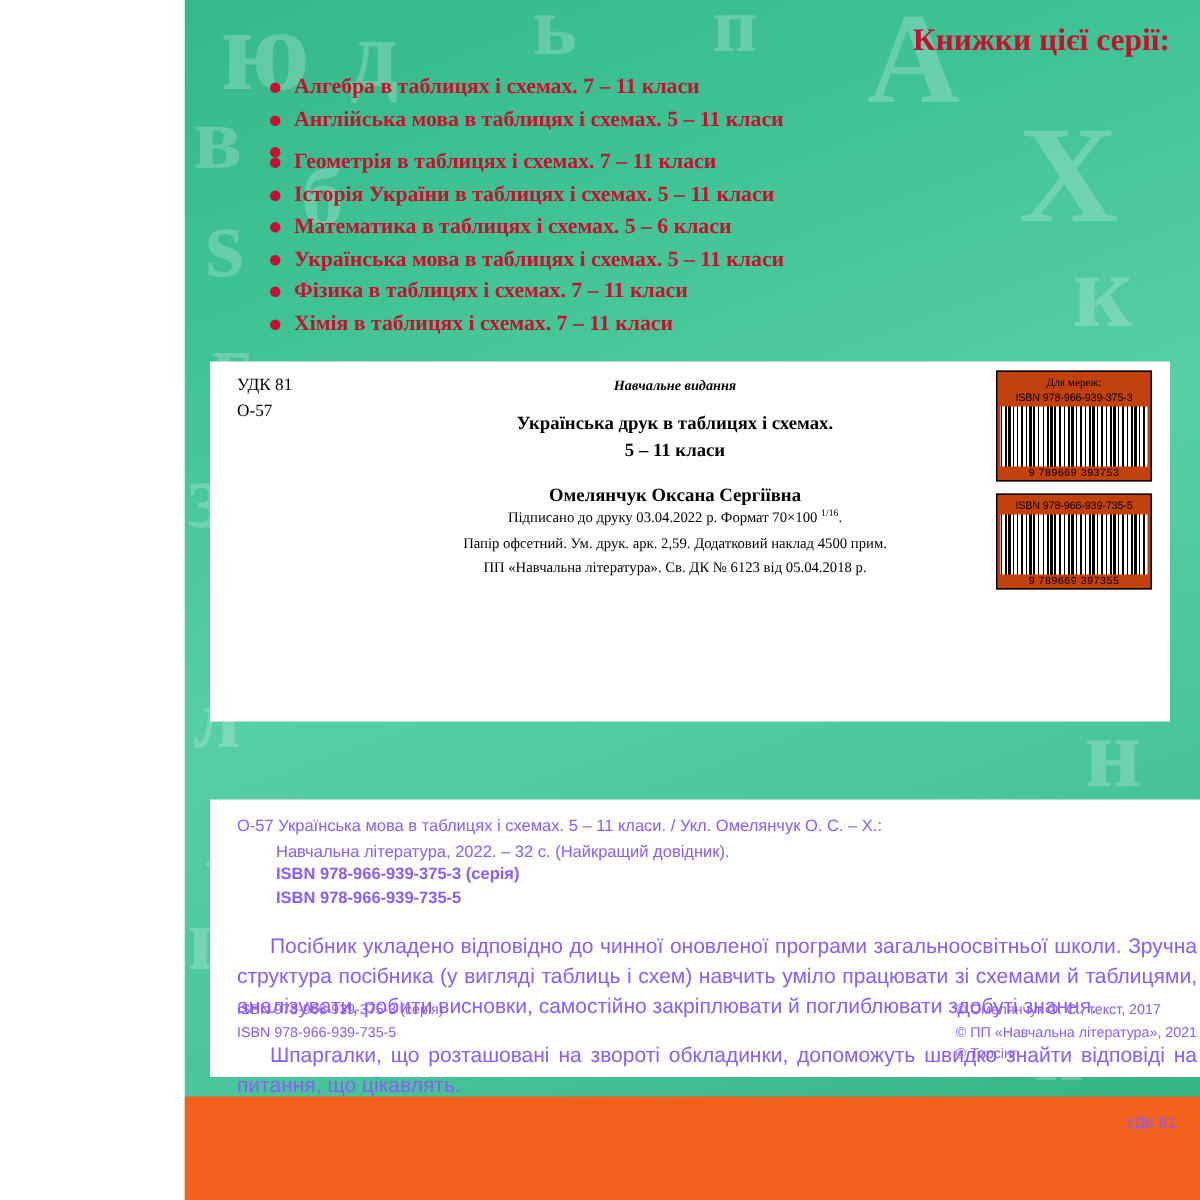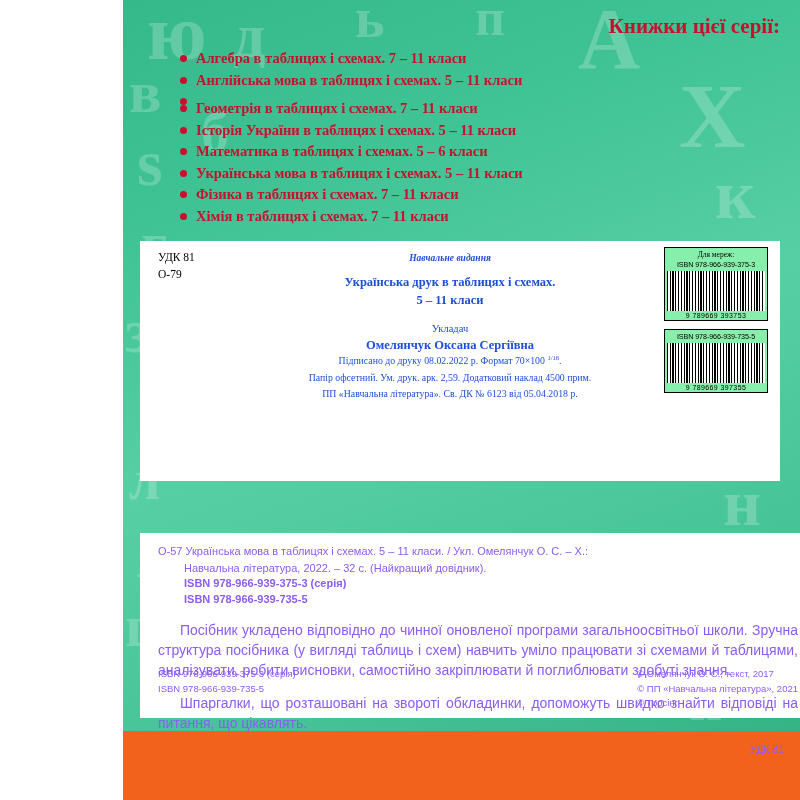--- a/index.html
+++ b/index.html
@@ -116,21 +116,21 @@
     font-family: "Liberation Serif", serif;
     color: #000;
     line-height: 1.45;
   }
   .imprint-center {
     position: absolute;
     left: 90px;
     top: 12px;
     width: 440px;
     text-align: center;
-    color: #1d4ed8;
+    color: #000000;
     font-family: "Liberation Serif", serif;
   }
   .nv {
     font-size: 9.5px;
     font-weight: bold;
     font-style: italic;
     margin-bottom: 10px;
   }
   .main-title {
     font-size: 12.5px;
@@ -168,21 +168,21 @@
   }
   .bc-label {
     font-size: 7.5px;
     text-align: center;
     font-family: "Liberation Serif", serif;
     color: #000;
     margin-bottom: 1px;
   }
   .bc-box {
     border: 1px solid #000;
-    background: #86efac;
+    background: #c2410c;
     padding: 2px 2px 1px 2px;
     margin-bottom: 8px;
   }
   .bc-isbn {
     font-size: 7.2px;
     text-align: center;
     font-family: "Liberation Sans", sans-serif;
     color: #000;
     letter-spacing: -0.1px;
   }
@@ -306,33 +306,32 @@
       <li><span class="bullet"></span><span>Математика в таблицях і схемах. 5 – 6 класи</span></li>
       <li><span class="bullet"></span><span>Українська мова в таблицях і схемах. 5 – 11 класи</span></li>
       <li><span class="bullet"></span><span>Фізика в таблицях і схемах. 7 – 11 класи</span></li>
       <li><span class="bullet"></span><span>Хімія в таблицях і схемах. 7 – 11 класи</span></li>
     </ul>
   </div>
 
   <div class="imprint">
     <div class="udk-block">
       <div>УДК 81</div>
-      <div>О-79</div>
+      <div>О-57</div>
     </div>
 
     <div class="imprint-center">
       <div class="nv">Навчальне видання</div>
       <div class="main-title">
         <div>Українська друк в таблицях і схемах.</div>
         <div>5 – 11 класи</div>
       </div>
-      <div class="compiler-label">Укладач</div>
       <div class="compiler-name">Омелянчук Оксана Сергіївна</div>
       <div class="print-info">
-        <div><span>Підписано до друку 08.02.2022 р. Формат 70×100 </span><sup>1/16</sup><span>.</span></div>
+        <div><span>Підписано до друку 03.04.2022 р. Формат 70×100 </span><sup>1/16</sup><span>.</span></div>
         <div>Папір офсетний. Ум. друк. арк. 2,59. Додатковий наклад 4500 прим.</div>
         <div>ПП «Навчальна література». Св. ДК № 6123 від 05.04.2018 р.</div>
       </div>
     </div>
 
     <div class="barcodes">
       <div class="bc-box">
         <div class="bc-label">Для мереж:</div>
         <div class="bc-isbn">ISBN 978-966-939-375-3</div>
         <div class="bc-bars"></div>

